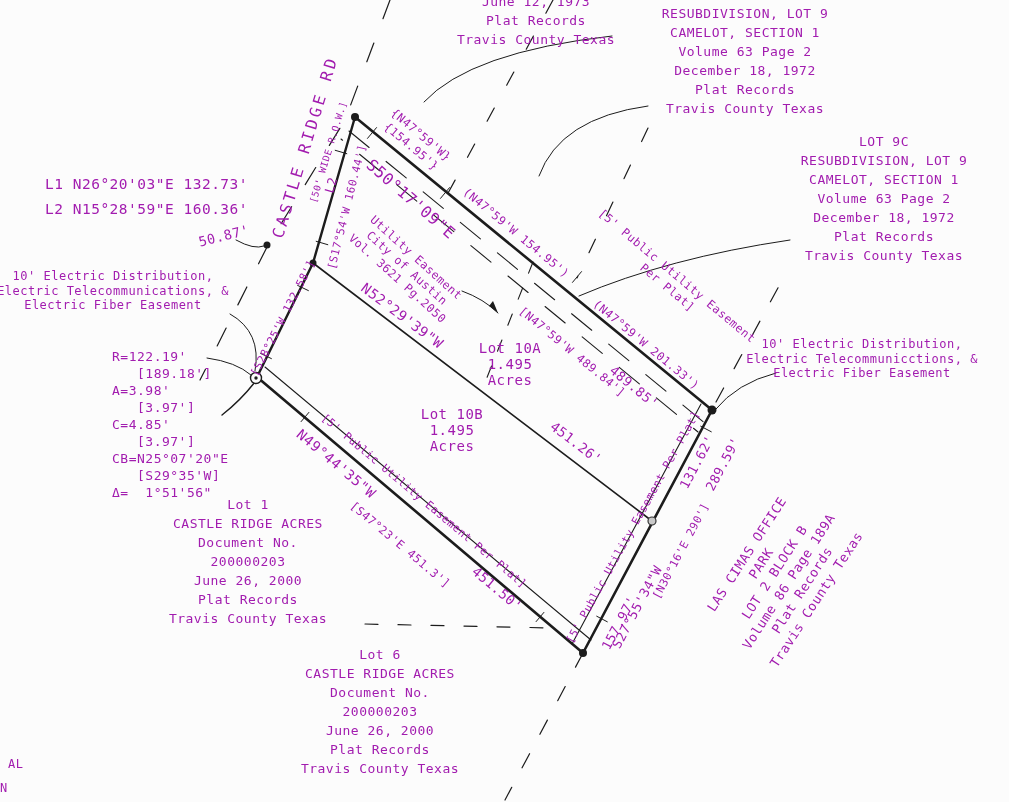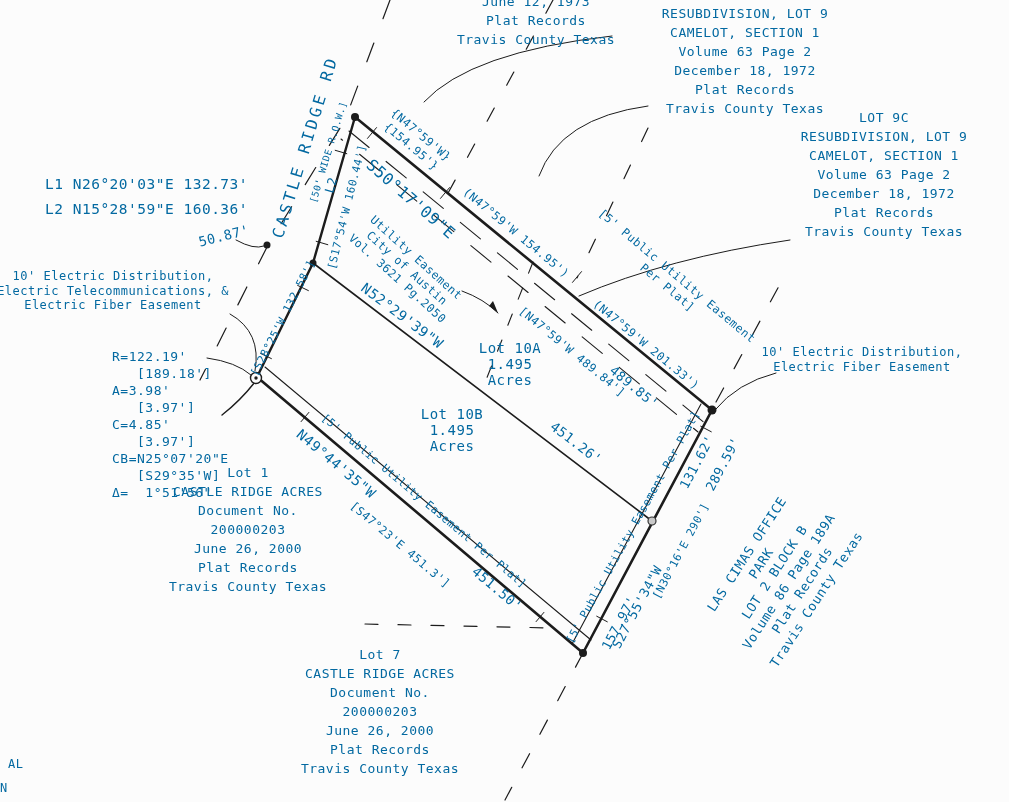--- a/index.html
+++ b/index.html
@@ -1,17 +1,17 @@
 <!DOCTYPE html>
 <html><head>
 <meta charset="utf-8">
 <style>
   html,body{margin:0;padding:0;}
   .canvas{position:relative;width:1009px;height:802px;background:#fcfcfc;overflow:hidden;
-          font-family:"DejaVu Sans Mono",monospace;color:#0369a1;}
+          font-family:"DejaVu Sans Mono",monospace;color:#a21caf;}
   svg{position:absolute;left:0;top:0;}
   .lbl{position:absolute;white-space:pre;text-align:center;
        font-size:var(--fs,13px);line-height:var(--lh,19px);letter-spacing:var(--ls,0.5px);
        transform:translate(-50%,-50%) rotate(var(--r,0deg));}
   .la{text-align:left;transform:translate(0,-50%) rotate(var(--r,0deg));transform-origin:left center;}
 </style>
 </head>
 <body>
 
 <div class="canvas">
@@ -62,27 +62,27 @@
   <circle cx="583" cy="653" r="4" fill="#1c1c1c"></circle>
   <circle cx="267" cy="245" r="3.5" fill="#1c1c1c"></circle>
   <circle cx="256" cy="378" r="5.5" fill="#fcfcfc" stroke="#1c1c1c" stroke-width="1.4"></circle>
   <circle cx="256" cy="378" r="1.7" fill="#1c1c1c"></circle>
   <circle cx="652" cy="521" r="4" fill="#c9c9c9" stroke="#333333" stroke-width="1.2"></circle>
   <polygon points="498,313 489,306 493,301" fill="#1c1c1c"></polygon>
 </svg>
 
 <div class="lbl" style="left:536px;top:20px"><div>June 12, 1973</div><div>Plat Records</div><div>Travis County Texas</div></div>
 <div class="lbl" style="left:745px;top:51px"><div>LOT 9B</div><div>RESUBDIVISION, LOT 9</div><div>CAMELOT, SECTION 1</div><div>Volume 63 Page 2</div><div>December 18, 1972</div><div>Plat Records</div><div>Travis County Texas</div></div>
-<div class="lbl" style="left:884px;top:174px"><div>LOT 9C</div><div>RESUBDIVISION, LOT 9</div><div>CAMELOT, SECTION 1</div><div>Volume 63 Page 2</div><div>December 18, 1972</div><div>Plat Records</div><div>Travis County Texas</div></div>
+<div class="lbl" style="left:884px;top:198px"><div>LOT 9C</div><div>RESUBDIVISION, LOT 9</div><div>CAMELOT, SECTION 1</div><div>Volume 63 Page 2</div><div>December 18, 1972</div><div>Plat Records</div><div>Travis County Texas</div></div>
 <div class="lbl la" style="left:45px;top:197px;--fs:14.5px;--lh:25px"><div>L1 N26°20'03"E 132.73'</div><div>L2 N15°28'59"E 160.36'</div></div>
 <div class="lbl" style="left:113px;top:291px;--fs:12px;--lh:14.5px"><div>10' Electric Distribution,</div><div>Electric Telecommunications, &amp;</div><div>Electric Fiber Easement</div></div>
 <div class="lbl la" style="left:112px;top:424px;--fs:13px;--lh:17px"><div>R=122.19'</div><div>   [189.18']</div><div>A=3.98'</div><div>   [3.97']</div><div>C=4.85'</div><div>   [3.97']</div><div>CB=N25°07'20"E</div><div>   [S29°35'W]</div><div>Δ=  1°51'56"</div></div>
-<div class="lbl" style="left:248px;top:529px"><div>Lot 1</div><div>CASTLE RIDGE ACRES</div><div>Document No.</div><div>200000203</div><div>June 26, 2000</div><div>Plat Records</div><div>Travis County Texas</div></div>
-<div class="lbl" style="left:380px;top:711px"><div>Lot 7</div><div>CASTLE RIDGE ACRES</div><div>Document No.</div><div>200000203</div><div>June 26, 2000</div><div>Plat Records</div><div>Travis County Texas</div></div>
-<div class="lbl" style="left:862px;top:359px;--fs:12px;--lh:14.5px"><div>10' Electric Distribution,</div><div>Electric Fiber Easement</div></div>
+<div class="lbl" style="left:248px;top:561px"><div>Lot 1</div><div>CASTLE RIDGE ACRES</div><div>Document No.</div><div>200000203</div><div>June 26, 2000</div><div>Plat Records</div><div>Travis County Texas</div></div>
+<div class="lbl" style="left:380px;top:711px"><div>Lot 6</div><div>CASTLE RIDGE ACRES</div><div>Document No.</div><div>200000203</div><div>June 26, 2000</div><div>Plat Records</div><div>Travis County Texas</div></div>
+<div class="lbl" style="left:862px;top:359px;--fs:12px;--lh:14.5px"><div>10' Electric Distribution,</div><div>Electric Telecommunicctions, &amp;</div><div>Electric Fiber Easement</div></div>
 <div class="lbl" style="left:510px;top:364px;--fs:14px;--lh:16px"><div>Lot 10A</div><div>1.495</div><div>Acres</div></div>
 <div class="lbl" style="left:452px;top:430px;--fs:14px;--lh:16px"><div>Lot 10B</div><div>1.495</div><div>Acres</div></div>
 <div class="lbl" style="left:416px;top:141px;--r:40deg;--fs:11.5px;--lh:15px"><div>{N47°59'W}</div><div>{154.95'}</div></div>
 <div class="lbl" style="left:672px;top:282px;--r:40deg;--fs:11.5px;--lh:15px"><div>[5' Public Utility Easement</div><div>Per Plat]</div></div>
 <div class="lbl" style="left:407px;top:268px;--r:42deg;--fs:11.5px;--lh:14px"><div>Utility Easement</div><div>City of Austin</div><div>Vol. 3621 Pg.2050</div></div>
 <div class="lbl" style="left:782px;top:577px;--r:-57deg;--fs:13px;--lh:16.5px"><div>LAS CIMAS OFFICE</div><div>PARK</div><div>LOT 2 BLOCK B</div><div>Volume 86 Page 189A</div><div>Plat Records</div><div>Travis County Texas</div></div>
 
 <div class="lbl" style="left:305px;top:147px;--r:-73deg;--fs:16px;--ls:3px">CASTLE RIDGE RD</div>
 <div class="lbl" style="left:328px;top:152px;--r:-73deg;--fs:9.5px">[50' WIDE R.O.W.]</div>
 <div class="lbl" style="left:411px;top:199px;--r:41deg;--fs:16px">S50°17'09"E</div>

